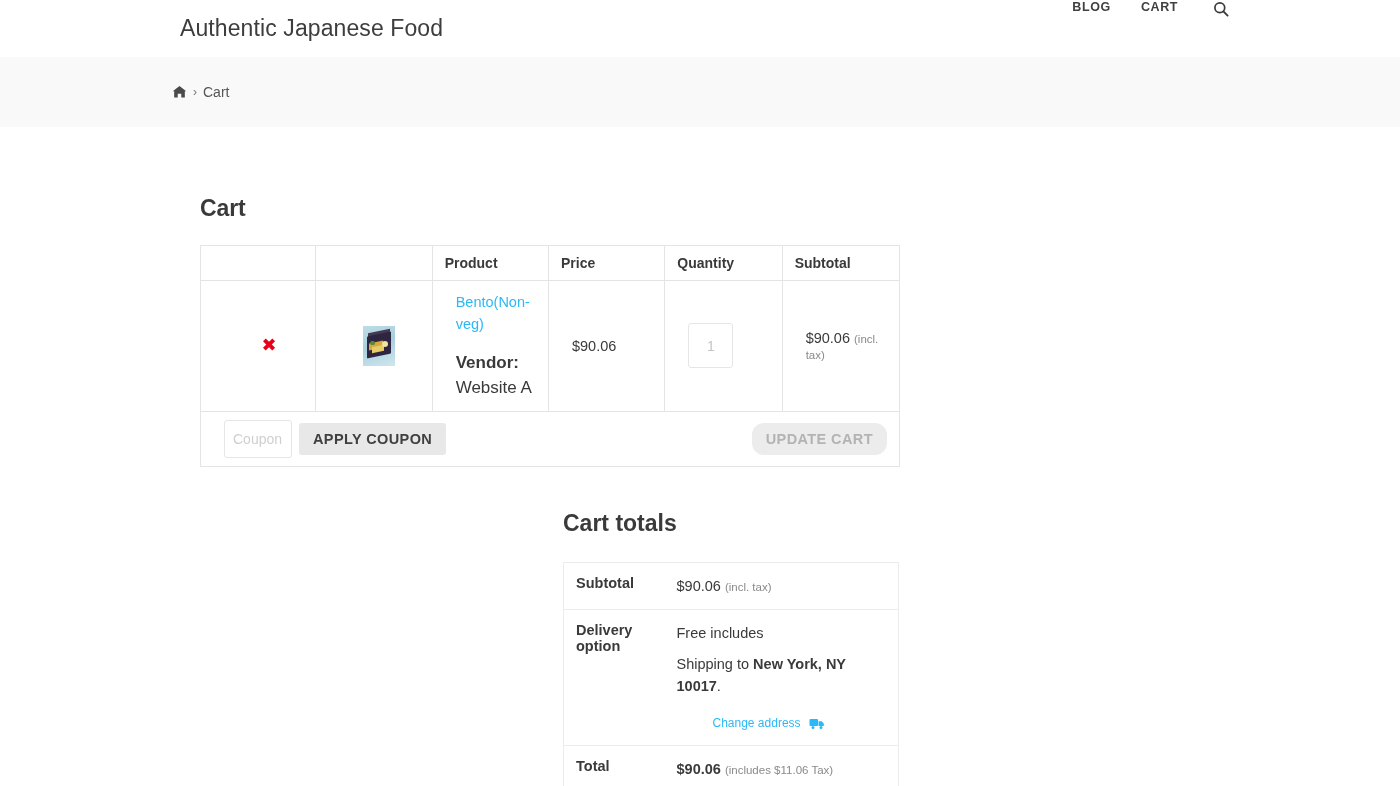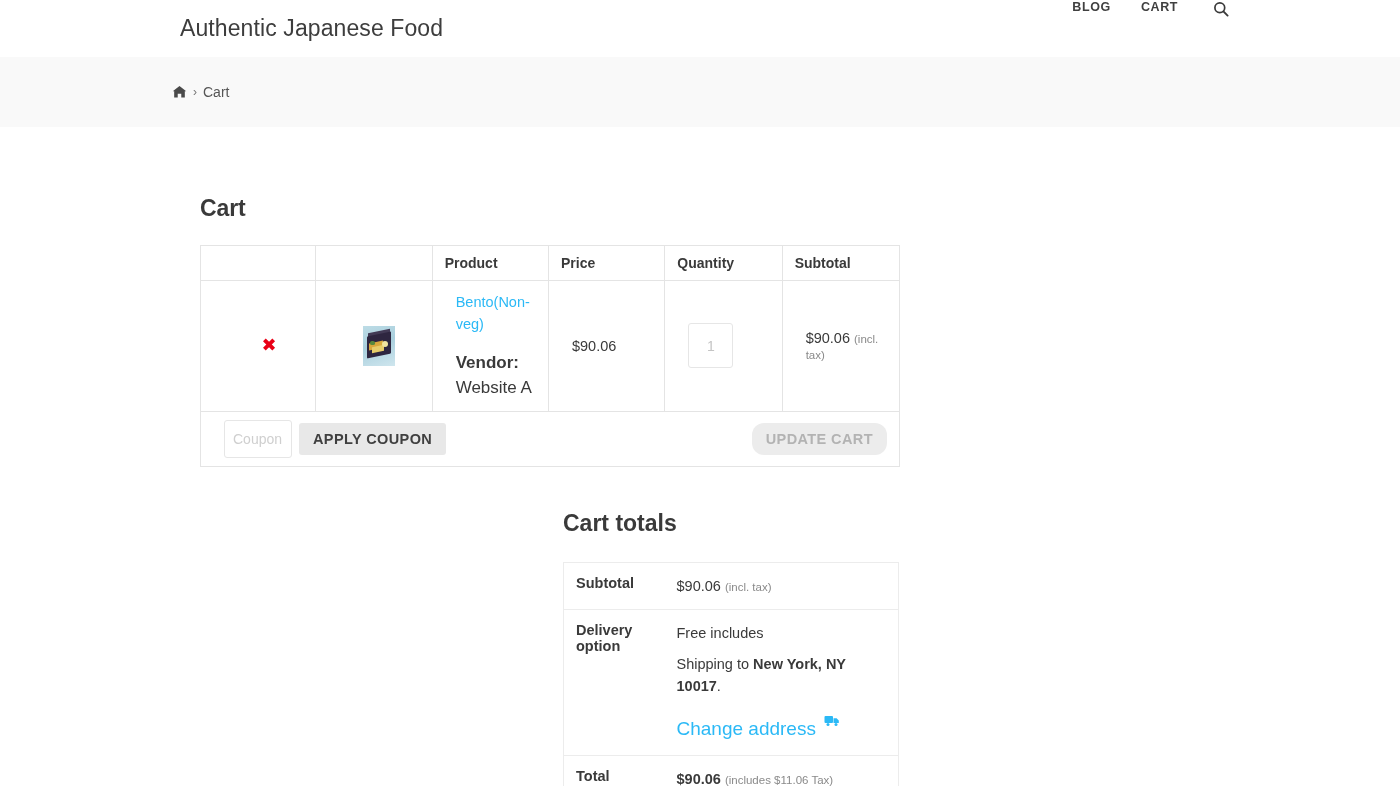--- a/index.html
+++ b/index.html
@@ -303,27 +303,28 @@
     vertical-align: top;
     border-bottom: 1px solid #ececec;
     line-height: 1.55;
   }
   table.totals-table tr.row-total th,
   table.totals-table tr.row-total td { border-bottom: none; }
   .ship-line { margin-top: 8px; }
   .ship-strong { font-weight: bold; }
   .change-addr {
     display: inline-flex;
-    align-items: flex-start;
+    align-items: center;
     gap: 8px;
     margin-top: 16px;
     color: #2bb9f6;
-    font-size: 19px;
+    font-size: 12px;
     text-decoration: none;
     cursor: pointer;
+    margin-left: 36px;
   }
   .truck-icon { display: inline-flex; }
   .total-amount { font-weight: bold; }
 </style>
 </head>
 <body>
 
 <header class="site-header">
   <div class="site-title">Authentic Japanese Food</div>
 

